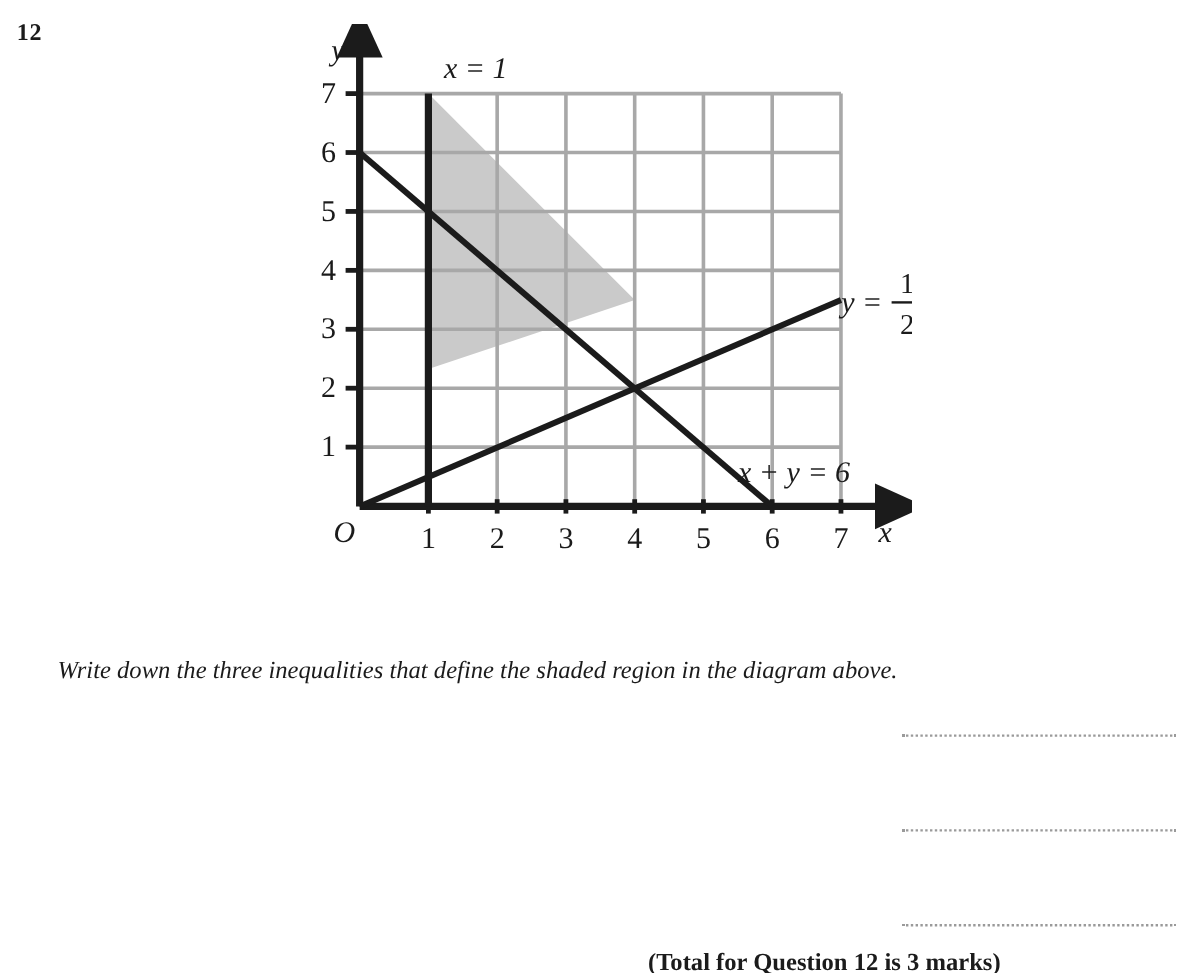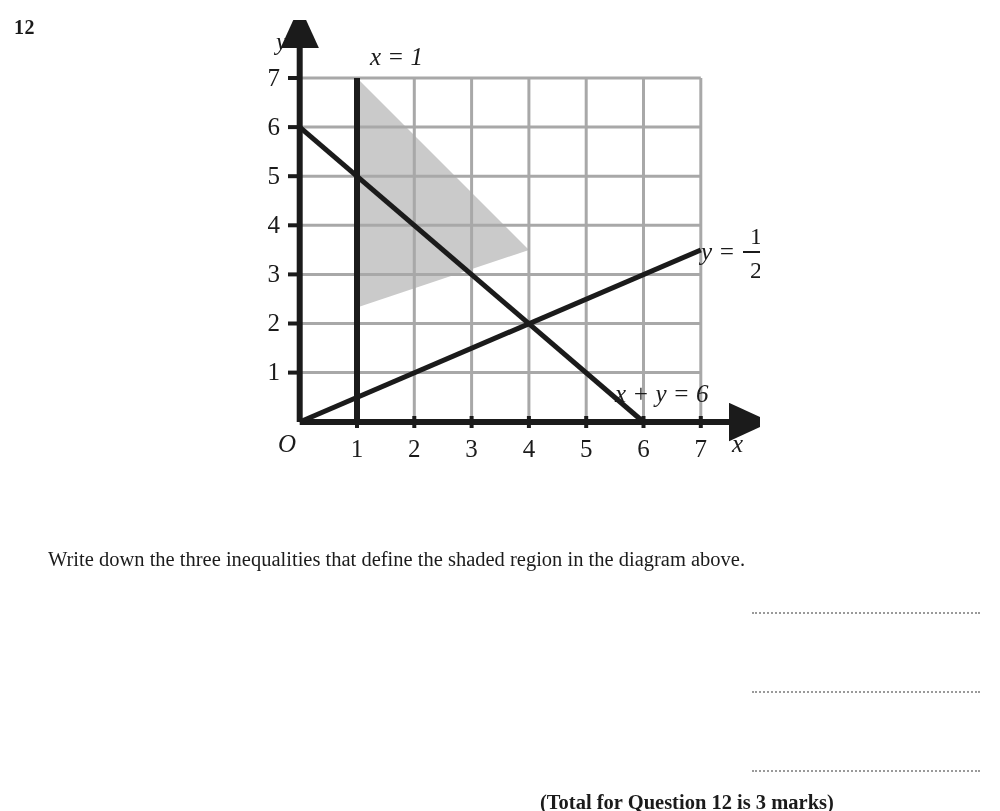--- a/index.html
+++ b/index.html
@@ -40,20 +40,21 @@
     display: block;
   }
   .q-text {
     position: absolute;
     left: 48px;
     top: 548px;
     font-size: 20.5px;
     font-family: "Liberation Serif", serif;
     color: #1b1b1b;
     white-space: nowrap;
+    font-style: italic;
   }
   .answer-lines {
     position: absolute;
     left: 752px;
     top: 612px;
     width: 228px;
   }
   .dotline {
     height: 48px;
     border-top: 2px dotted #9a9a9a;

